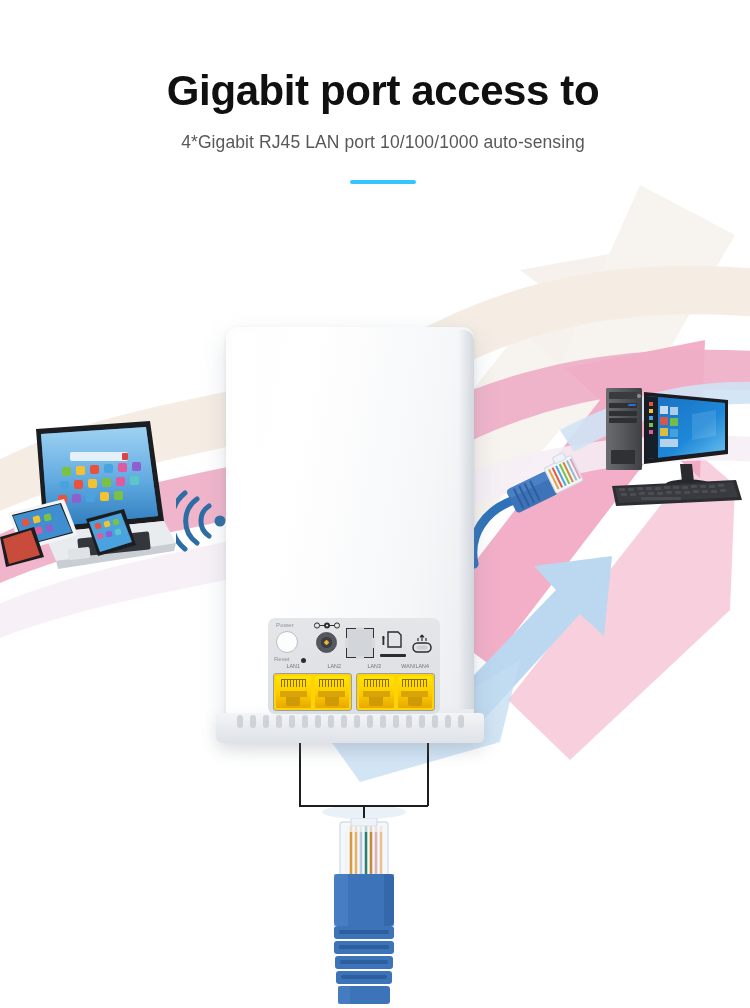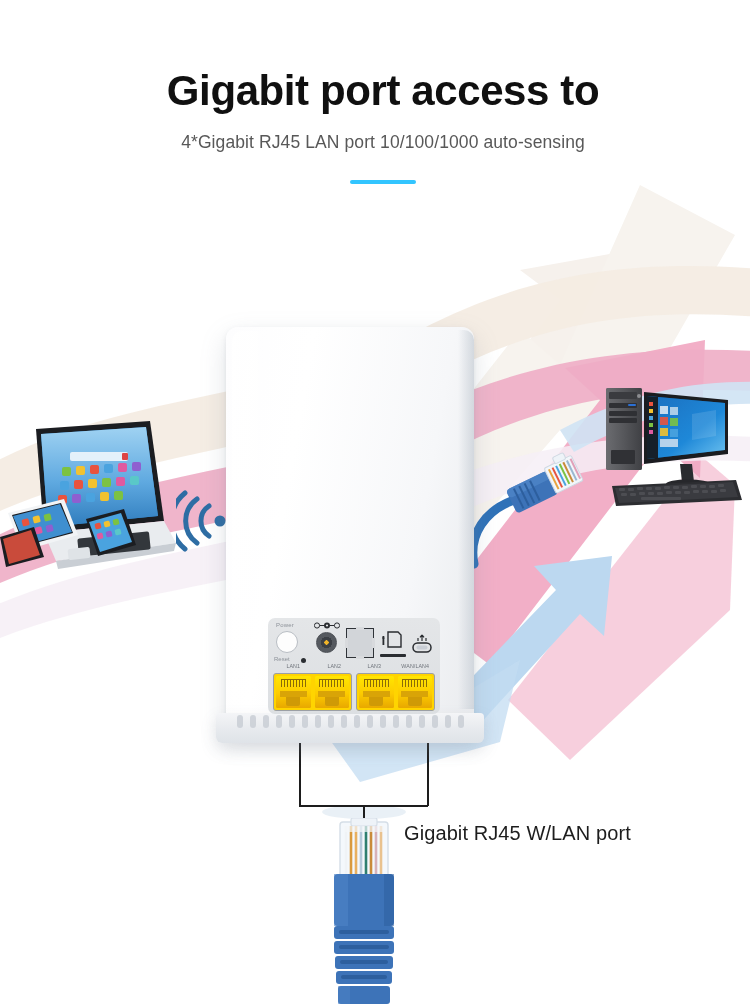--- a/index.html
+++ b/index.html
@@ -583,15 +583,14 @@
         <rect x="17" y="138" width="58" height="13" rx="3" fill="#3d73b8"></rect>
         <rect x="22" y="142" width="48" height="4" rx="2" fill="#2d5f9e"></rect>
         <rect x="18" y="153" width="56" height="13" rx="3" fill="#3d73b8"></rect>
         <rect x="23" y="157" width="46" height="4" rx="2" fill="#2d5f9e"></rect>
         <rect x="20" y="168" width="52" height="18" rx="3" fill="#3d73b8"></rect>
         <rect x="20" y="168" width="12" height="18" fill="#4e84c6" opacity=".5"></rect>
       </g>
     </svg>
   </div>
 
-  <div class="caption">Gigabit RJ45 W/LAN port</div>
 
 </div>
 
 </body></html>

